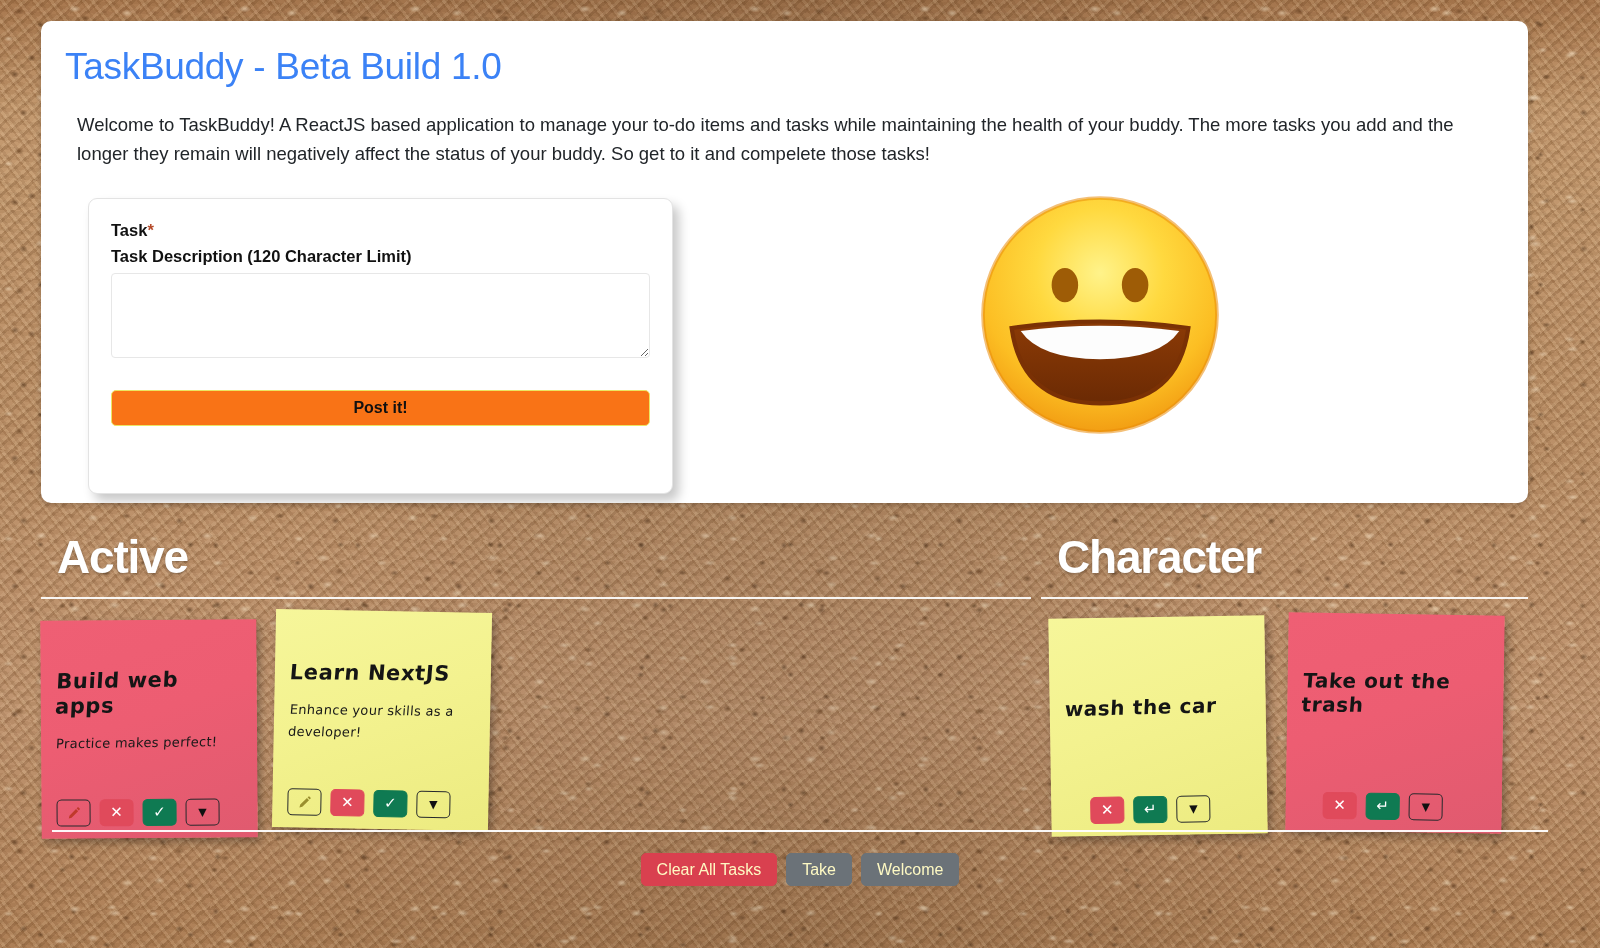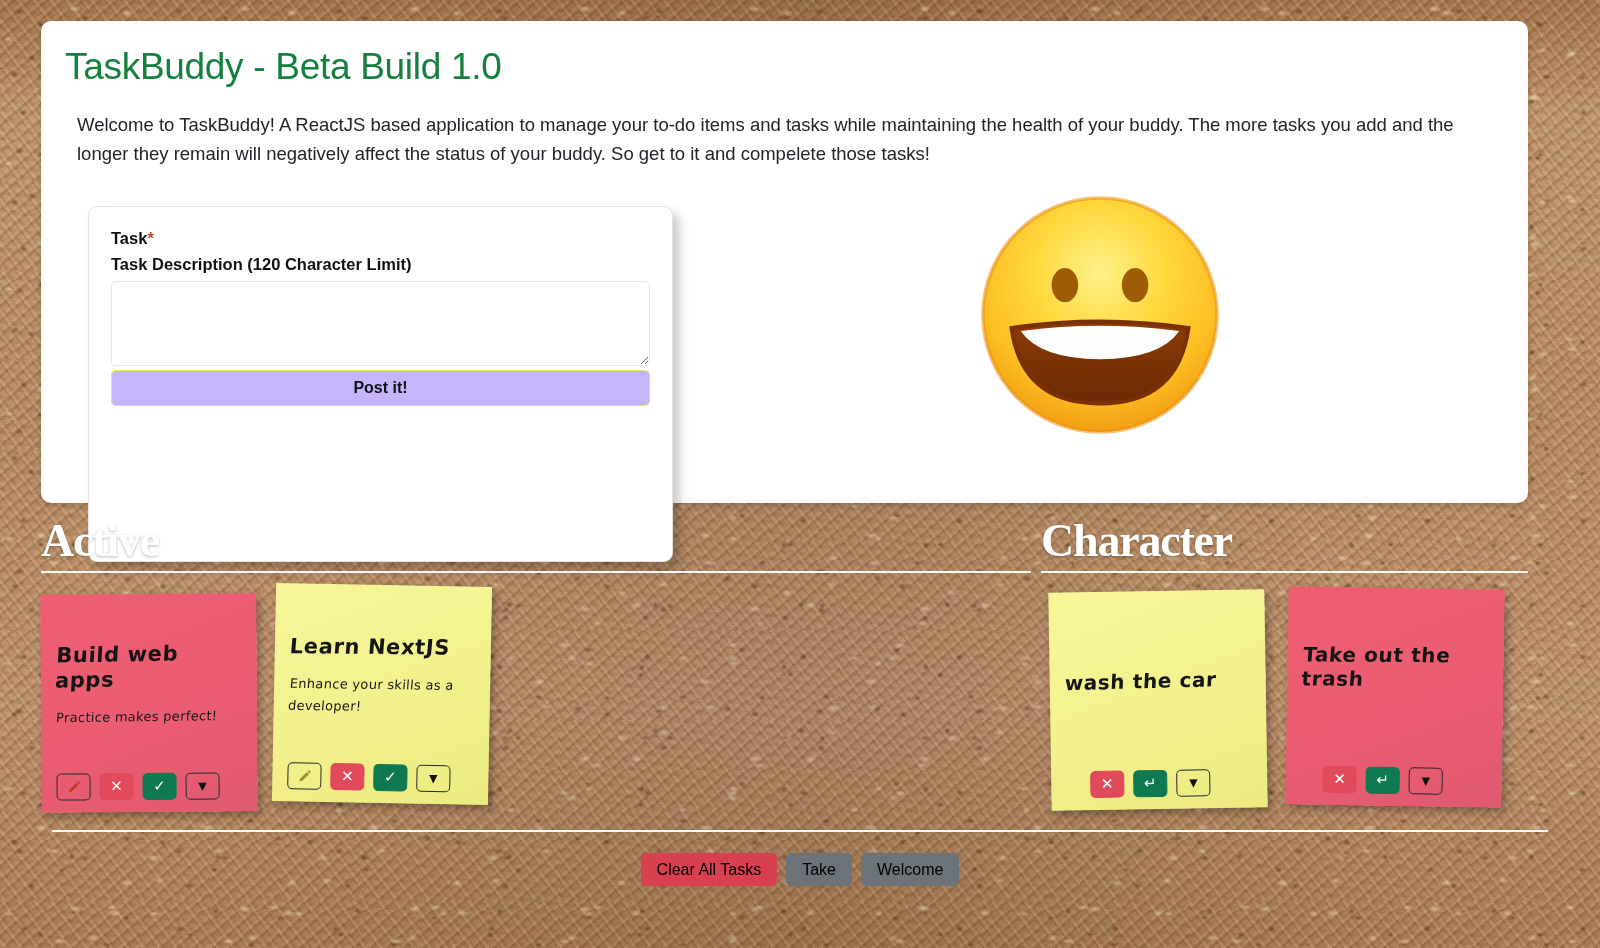--- a/index.html
+++ b/index.html
@@ -63,33 +63,33 @@
   #page { position:absolute; inset:0; }
 
   
   .panel {
     position:absolute; left:41px; top:21px; width:1487px; height:482px;
     background:#fff; border-radius:10px;
     box-shadow:0 2px 6px rgba(0,0,0,.18);
     padding:26px 24px 0 24px;
   }
   .app-title {
-    margin:0; font-size:37px; font-weight:400; color:#15803d;
+    margin:0; font-size:37px; font-weight:400; color:#3b82f6;
     letter-spacing:-.3px; line-height:1.1;
   }
   .intro {
     margin:22px 0 0 12px; font-size:18.5px; line-height:1.58; color:#212529;
     max-width:1440px;
   }
 
   .panel-body { position:relative; margin-top:22px; }
 
   
   .form-card {
-    position:absolute; left:23px; top:16px; width:585px; height:356px;
+    position:absolute; left:23px; top:8px; width:585px; height:296px;
     background:#fff; border:1px solid #e3e3e3; border-radius:9px;
     box-shadow:6px 7px 11px rgba(0,0,0,.22);
     padding:22px 22px 0 22px;
   }
   .field-label {
     font-size:16.5px; font-weight:700; color:#111; margin:0 0 7px 0;
   }
   .req { color:#b54a2a; }
   .task-row { display:flex; align-items:stretch; }
   .task-input {
@@ -103,40 +103,39 @@
     font-family:"Liberation Sans", sans-serif;
     font-size:15px; font-weight:700; color:#111; cursor:pointer; white-space:nowrap;
   }
   .desc-label { }
   .task-desc {
     display:block; width:100%; height:85px;
     border:1px solid #e7e7e7; border-radius:4px; outline:none; resize:vertical;
     font-family:"Liberation Sans", sans-serif; font-size:15px; padding:8px 9px; color:#212529;
   }
   .post-btn {
-    display:block; width:100%; margin-top:4px; height:36px;
-    background:#c4b5fd; border:1px solid #ece562; border-radius:5px;
+    display:block; width:100%; margin-top:32px; height:36px;
+    background:#f97316; border:1px solid #ece562; border-radius:5px;
     font-family:"Liberation Sans", sans-serif;
     font-size:16px; font-weight:700; color:#111; cursor:pointer;
   }
 
   
   .buddy { position:absolute; left:905px; top:-5px; width:260px; height:260px; }
   .buddy svg { width:100%; height:100%; display:block; }
 
   
   .board { position:absolute; left:0; top:517px; width:1600px; }
   .col { position:absolute; top:0; }
   .col-active    { left:41px;   width:990px; }
   .col-completed { left:1041px; width:487px; }
   .col-head {
-    margin:0; font-size:46px; font-weight:700; color:#fff;
+    margin:16px; font-size:46px; font-weight:700; color:#fff;
     letter-spacing:-1.2px; line-height:1.05;
     text-shadow:0 1px 3px rgba(0,0,0,.28);
-    font-family:Liberation Serif, serif;
   }
   .col-rule {
     margin:6px 0 0 0; height:0; border:0; border-top:2px solid rgba(255,255,255,.92);
   }
   .notes { position:relative; height:230px; margin-top:22px; }
 
   
   .note {
     position:absolute; width:216px; height:218px;
     padding:16px 15px 0 15px;
@@ -184,21 +183,21 @@
   .foot-rule {
     position:absolute; left:52px; top:830px; width:1496px; height:0;
     border:0; border-top:2px solid rgba(255,255,255,.95); margin:0;
   }
   .footer {
     position:absolute; left:0; top:853px; width:1600px;
     display:flex; justify-content:center; gap:9px;
   }
   .foot-btn {
     height:33px; padding:0 15px; border-radius:5px; border:1px solid transparent;
-    font-family:"Liberation Sans", sans-serif; font-size:16px; color:#000000; cursor:pointer;
+    font-family:"Liberation Sans", sans-serif; font-size:16px; color:#fef9c3; cursor:pointer;
     display:flex; align-items:center;
   }
   .foot-danger    { background:#d9404f; border-color:#d9404f; }
   .foot-secondary { background:#6b7278; border-color:#6b7278; }
 </style>
 </head>
 <body>
 
 <div id="cork"></div>
 

